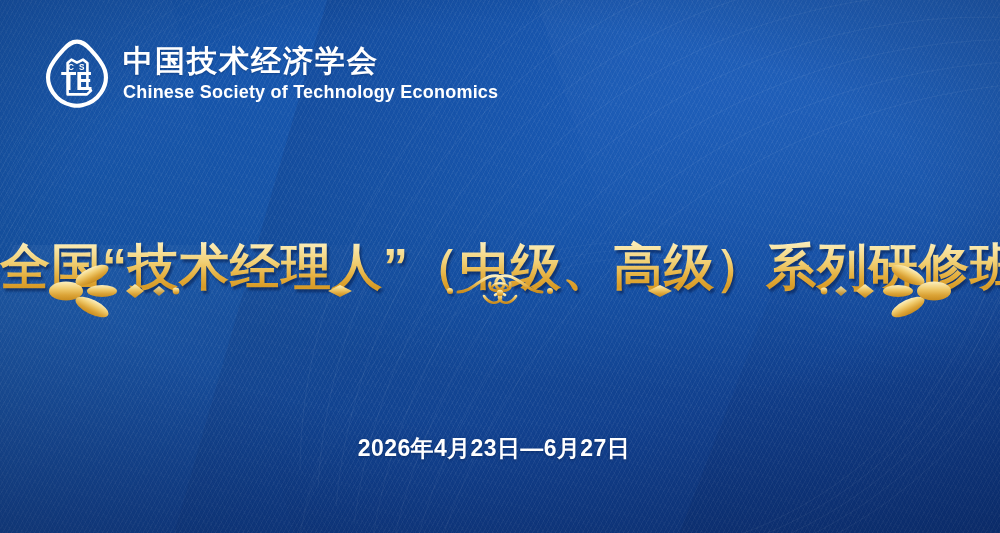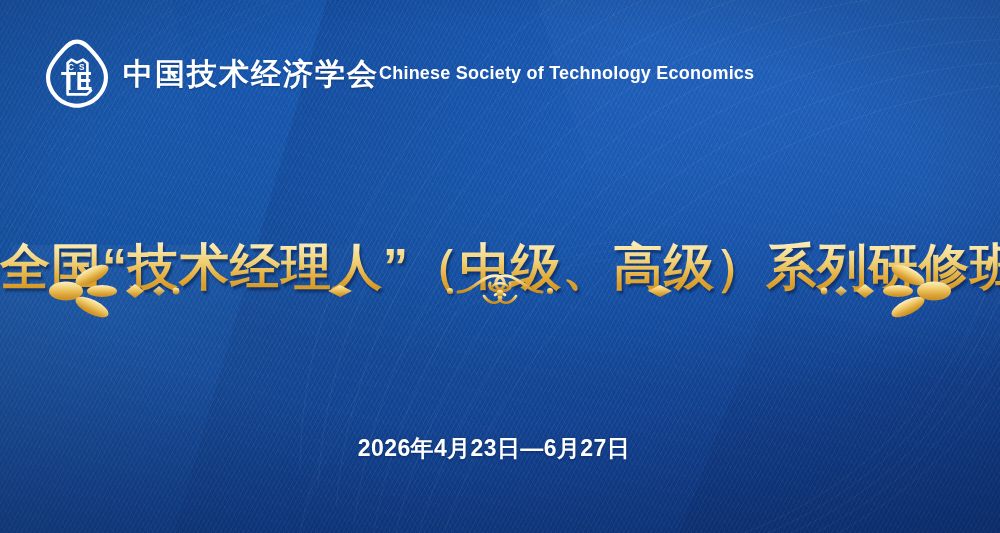--- a/index.html
+++ b/index.html
@@ -119,21 +119,21 @@
   
   .logo-block {
     position: absolute;
     left: 44px;
     top: 38px;
     display: flex;
     align-items: center;
     gap: 13px;
   }
   .logo-mark { width: 66px; height: 72px; display: block; flex: none; }
-  .logo-text { display: flex; flex-direction: row; justify-content: space-between; }
+  .logo-text { display: flex; flex-direction: column; justify-content: space-between; }
   .logo-cn {
     color: #ffffff;
     font-size: 30px;
     font-weight: 700;
     letter-spacing: 2.0px;
     line-height: 1.08;
     white-space: nowrap;
     text-shadow: 0 1px 2px rgba(5,25,70,0.35);
   }
   .logo-en {

